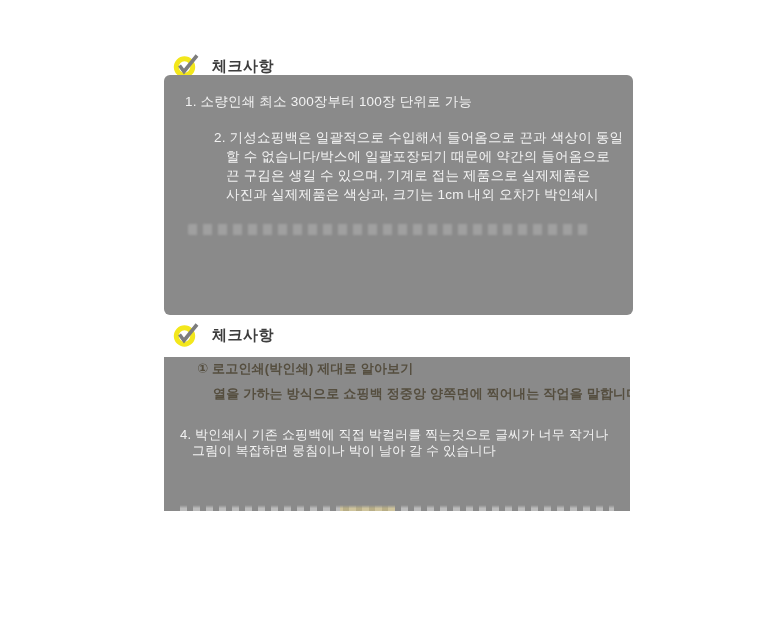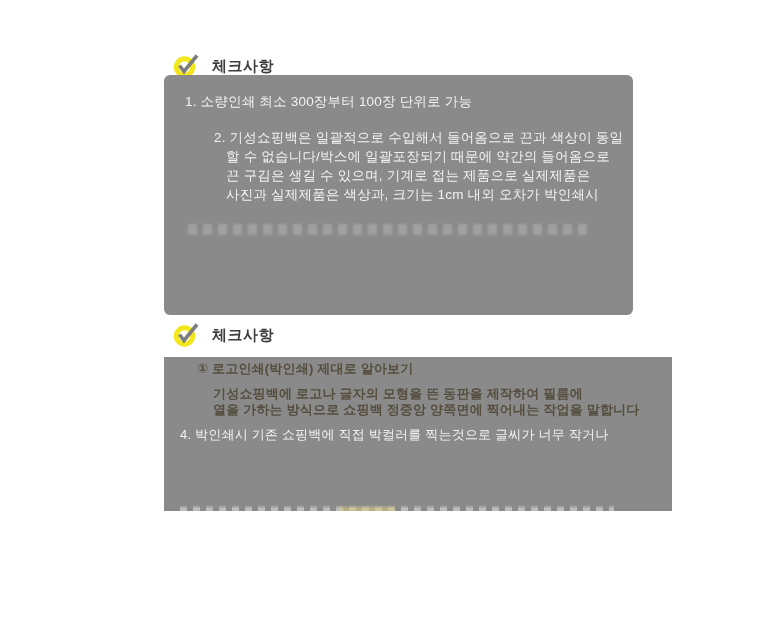--- a/index.html
+++ b/index.html
@@ -68,30 +68,30 @@
   <div class="section-header" style="left:173px;top:322px;">
     <span class="check-icon">
       <svg viewBox="0 0 27 26" width="27" height="26">
         <circle cx="11.5" cy="14" r="8.2" fill="#ffffff" stroke="#f3e71c" stroke-width="5"></circle>
         <path d="M6.5 12.5 L11 18.5 L24 2.5" fill="none" stroke="#7d7d7d" stroke-width="3.6" stroke-linecap="butt" stroke-linejoin="miter"></path>
       </svg>
     </span>
     <span class="title">체크사항</span>
   </div>
 
-  <div class="graybox" style="left:164px;top:357px;width:508px;height:154px;">
+  <div class="graybox" style="left:164px;top:357px;width:466px;height:154px;">
 
     <div class="box2-text brown" style="left:33px;top:4px;">① 로고인쇄(박인쇄) 제대로 알아보기</div>
 
     <div class="box2-text brown" style="left:49px;top:29px;">
-      <div>기성쇼핑백에 로고나 글자의 모형을 뜬 동판을 제작하여 필름에</div>
       <div>열을 가하는 방식으로 쇼핑백 정중앙 양쪽면에 찍어내는 작업을 말합니다</div>
     </div>
 
     <div class="box2-text white hang" style="left:16px;top:70px;">
       <div>4. 박인쇄시 기존 쇼핑백에 직접 박컬러를 찍는것으로 글씨가 너무 작거나</div>
+      <div class="cont">그림이 복잡하면 뭉침이나 박이 날아 갈 수 있습니다</div>
     </div>
 
 
     <div class="clipped-line" style="left:16px;top:148px;width:434px;"></div>
   </div>
 
 </div>
 
 </body></html>

